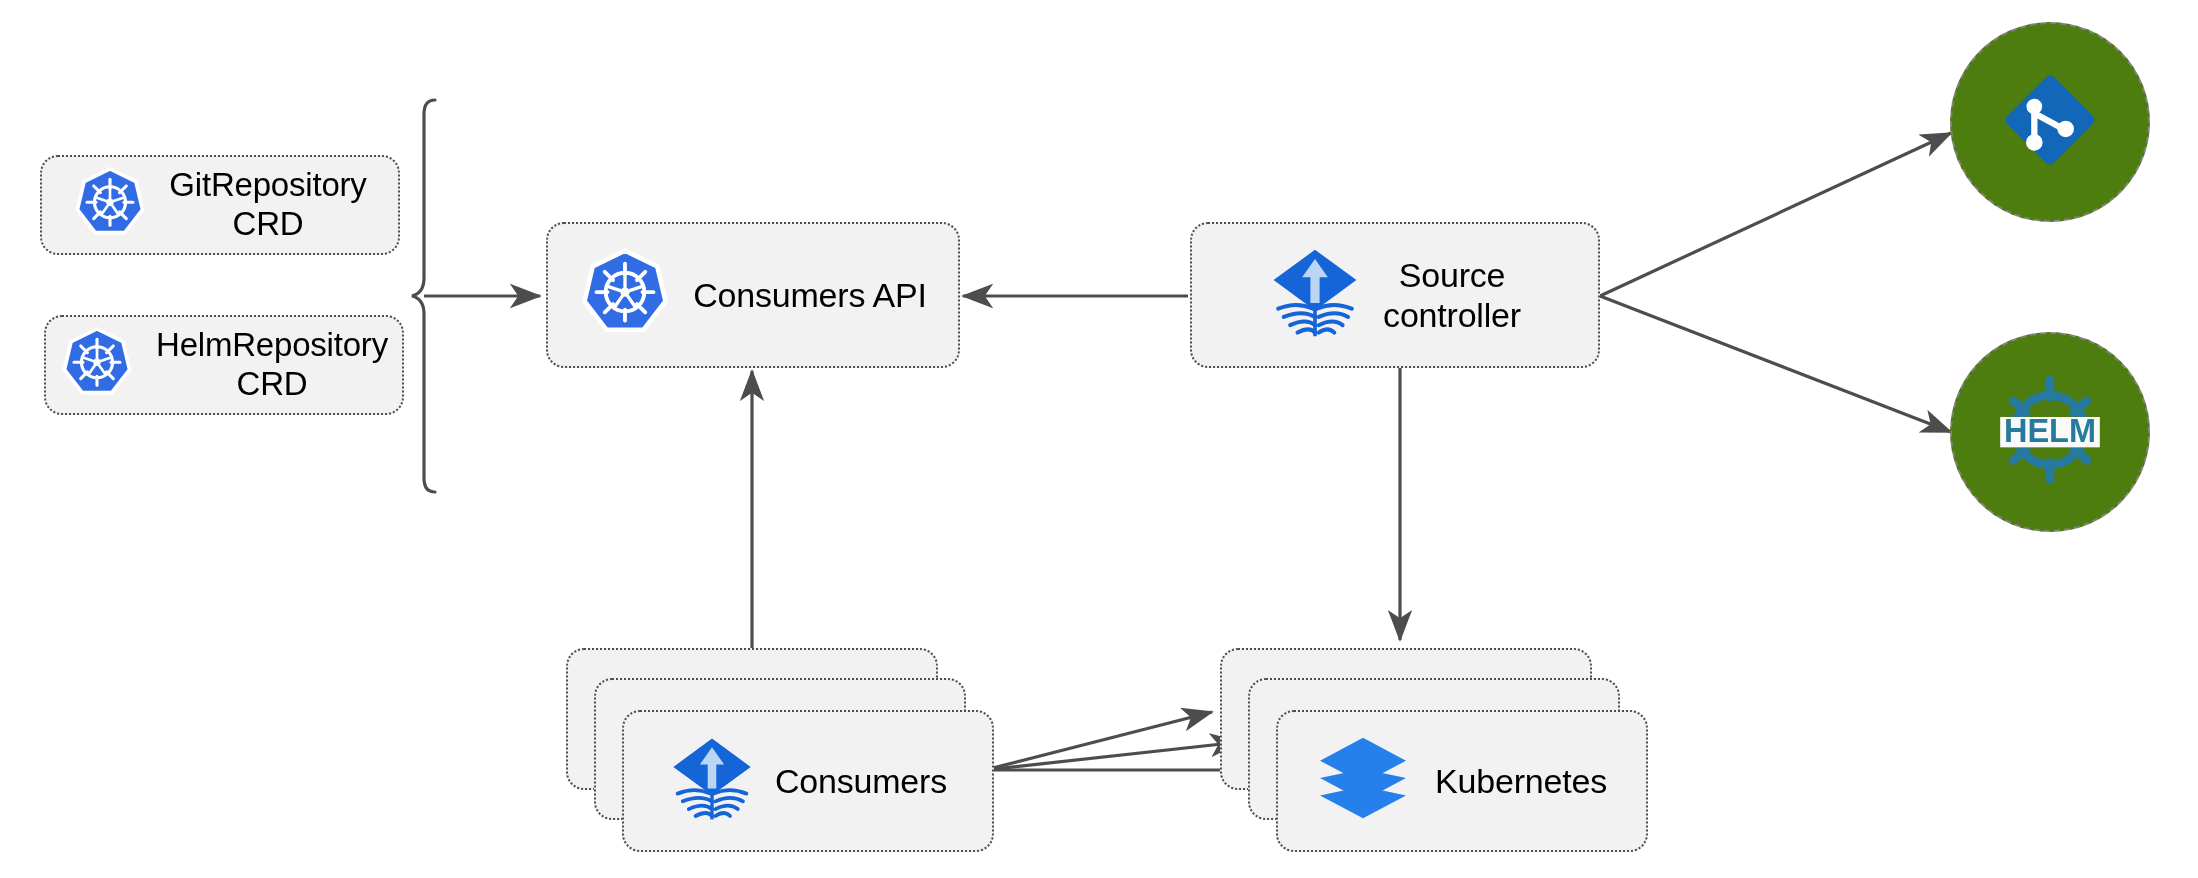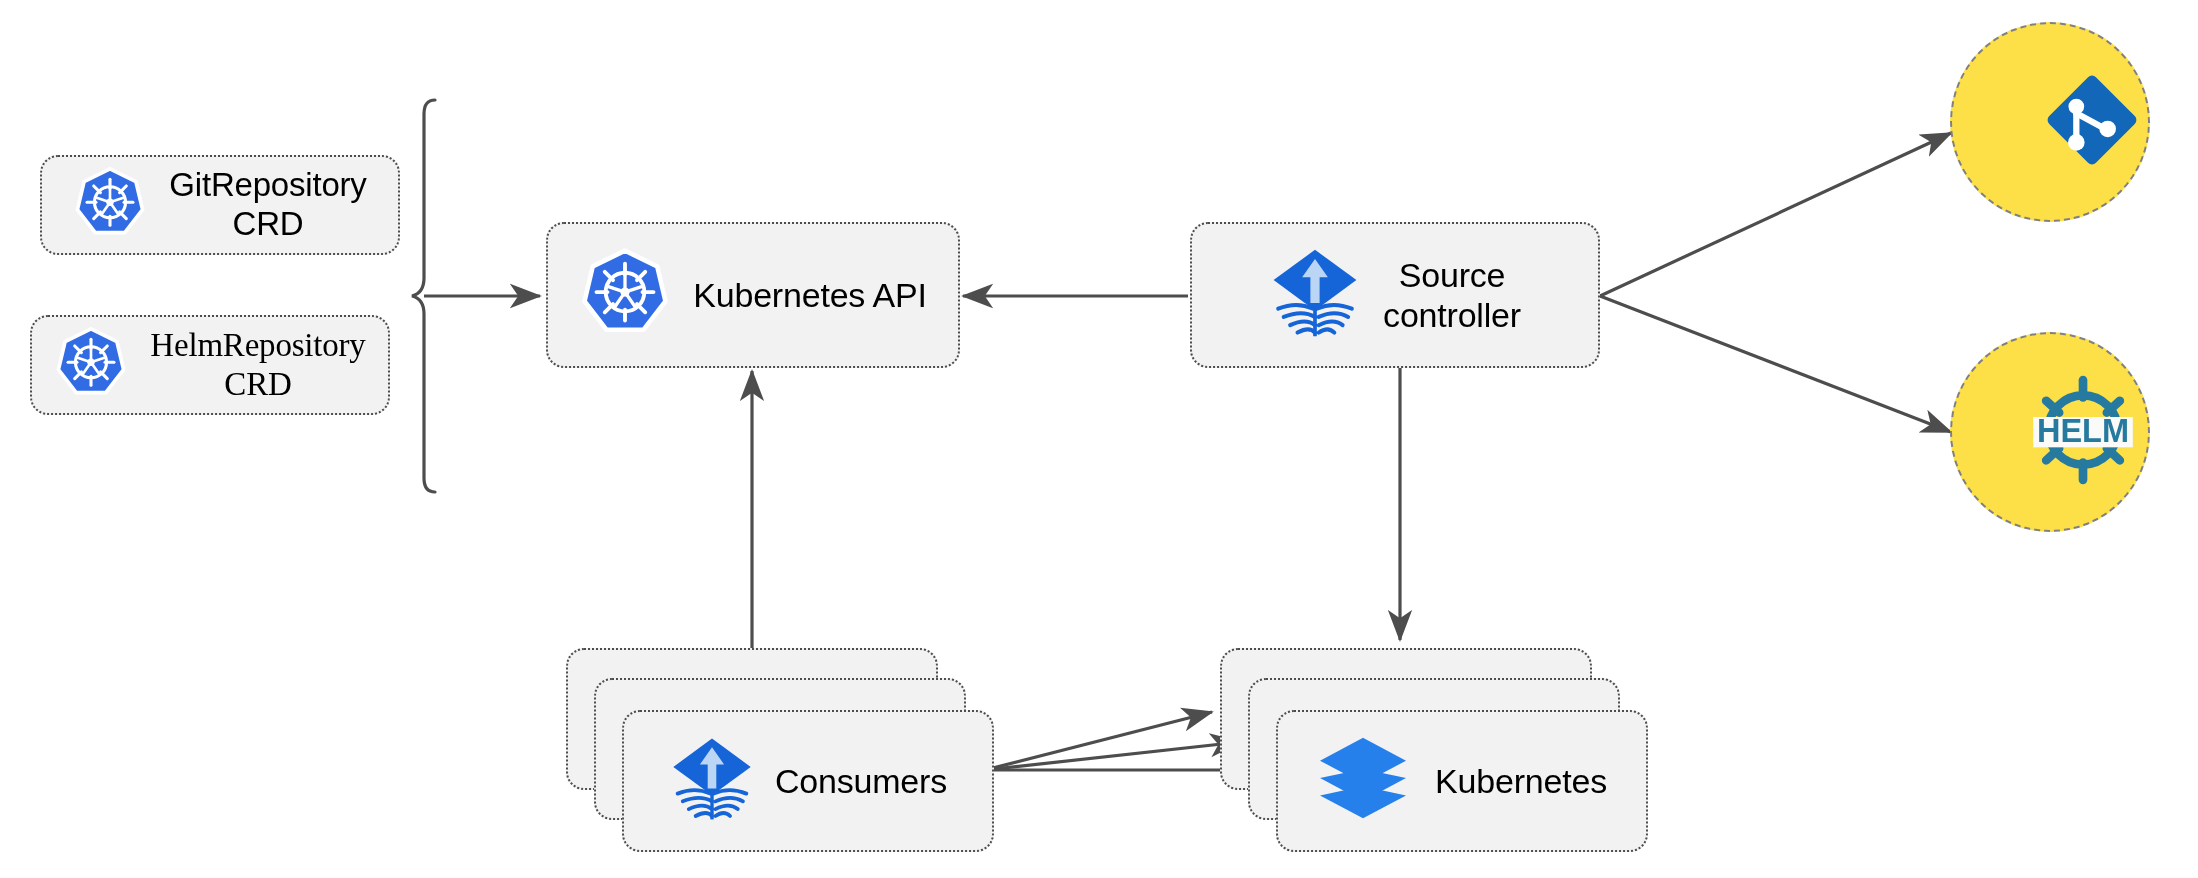--- a/index.html
+++ b/index.html
@@ -70,24 +70,24 @@
     justify-content: center;
     gap: 26px;
   }
 
   
   .circle-node {
     position: absolute;
     box-sizing: border-box;
     border: 2px dashed #808080;
     border-radius: 50%;
-    background: #fde047;
+    background: #4d7c0f;
     display: flex;
     align-items: center;
-    justify-content: flex-end;
+    justify-content: center;
   }
 
   .icon { display: block; flex: 0 0 auto; }
 </style>
 </head>
 <body>
 
 <div id="canvas">
 
   <svg id="edges" viewBox="0 0 2198 878" xmlns="http://www.w3.org/2000/svg">
@@ -143,21 +143,21 @@
           <line x1="50" y1="49" x2="39" y2="65"></line>
           <line x1="50" y1="49" x2="32" y2="43"></line>
         </g>
         <circle cx="50" cy="49" r="5" fill="#ffffff"></circle>
       </svg>
     </span>
     <span class="node-label">GitRepository
 CRD</span>
   </div>
 
-  <div class="node crd" style="left:30px; top:315px; width:360px; height:100px;font-family:Liberation Serif, serif;">
+  <div class="node crd" style="left:44px; top:315px; width:360px; height:100px;">
     <span class="icon">
       <svg width="74" height="74" viewBox="0 0 100 100">
         <polygon points="50,4 85,21 94,59 70,90 30,90 6,59 15,21" fill="#326CE5" stroke="#ffffff" stroke-width="5" stroke-linejoin="round"></polygon>
         <g fill="none" stroke="#ffffff" stroke-width="4.2" stroke-linecap="round">
           <circle cx="50" cy="49" r="21"></circle>
           <line x1="50" y1="18" x2="50" y2="30"></line>
           <line x1="50" y1="68" x2="50" y2="80"></line>
           <line x1="19" y1="49" x2="31" y2="49"></line>
           <line x1="69" y1="49" x2="81" y2="49"></line>
           <line x1="28" y1="27" x2="37" y2="36"></line>
@@ -197,21 +197,21 @@
         <g stroke="#ffffff" stroke-width="3.6" stroke-linecap="round">
           <line x1="50" y1="49" x2="50" y2="30"></line>
           <line x1="50" y1="49" x2="68" y2="43"></line>
           <line x1="50" y1="49" x2="61" y2="65"></line>
           <line x1="50" y1="49" x2="39" y2="65"></line>
           <line x1="50" y1="49" x2="32" y2="43"></line>
         </g>
         <circle cx="50" cy="49" r="5" fill="#ffffff"></circle>
       </svg>
     </span>
-    <span class="node-label">Kubernetes API</span>
+    <span class="node-label">Consumers API</span>
   </div>
 
   <div class="node" style="left:1190px; top:222px; width:410px; height:146px;">
     <span class="icon">
       <svg width="92" height="98" viewBox="0 0 100 106">
         <polygon points="50,6 95,39 50,72 5,39" fill="#1565D8"></polygon>
         <path d="M50,16 L64,36 L55,36 L55,64 L45,64 L45,36 L36,36 Z" fill="#BBD6F5"></path>
         <g fill="none" stroke="#1565D8" stroke-width="4.4" stroke-linecap="round">
           <path d="M10,70 Q30,62 48,70"></path>
           <path d="M52,70 Q70,62 90,70"></path>

